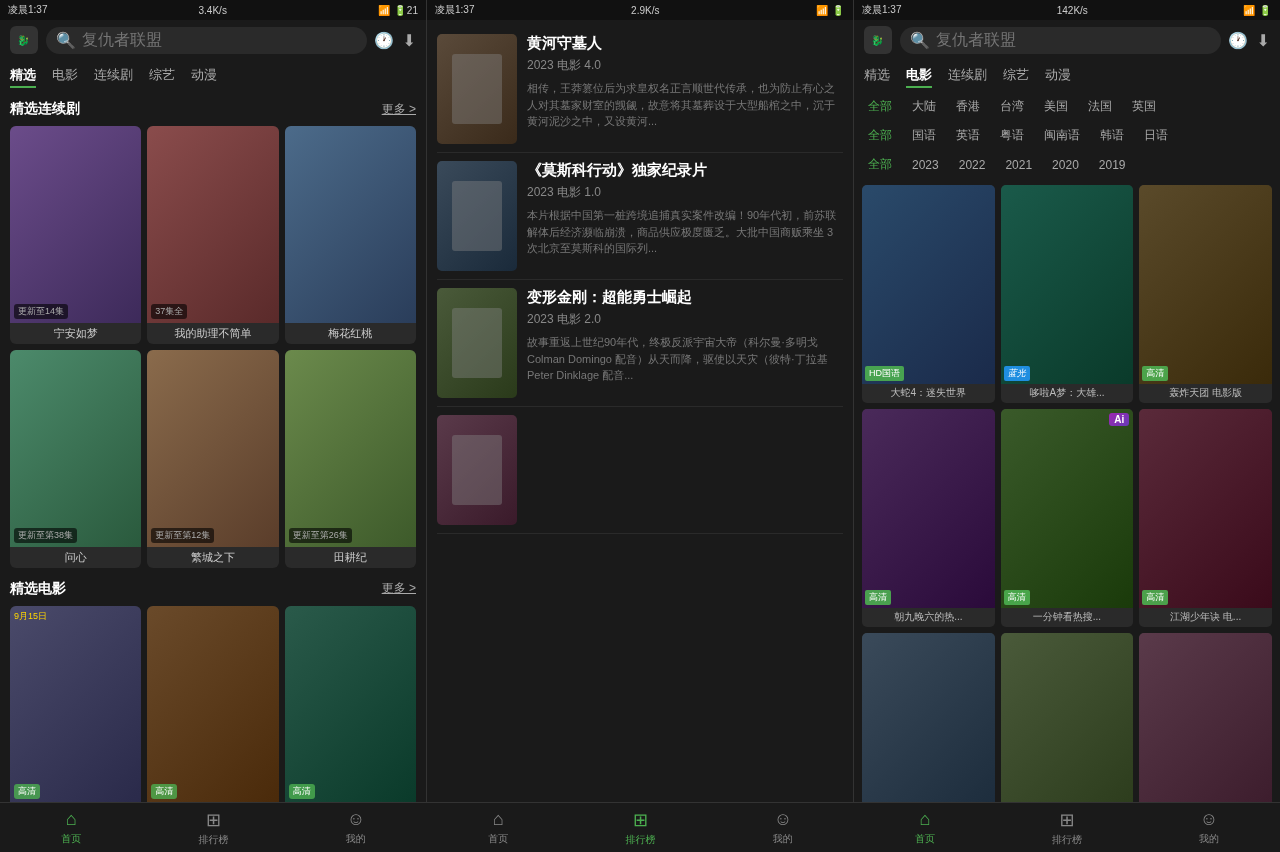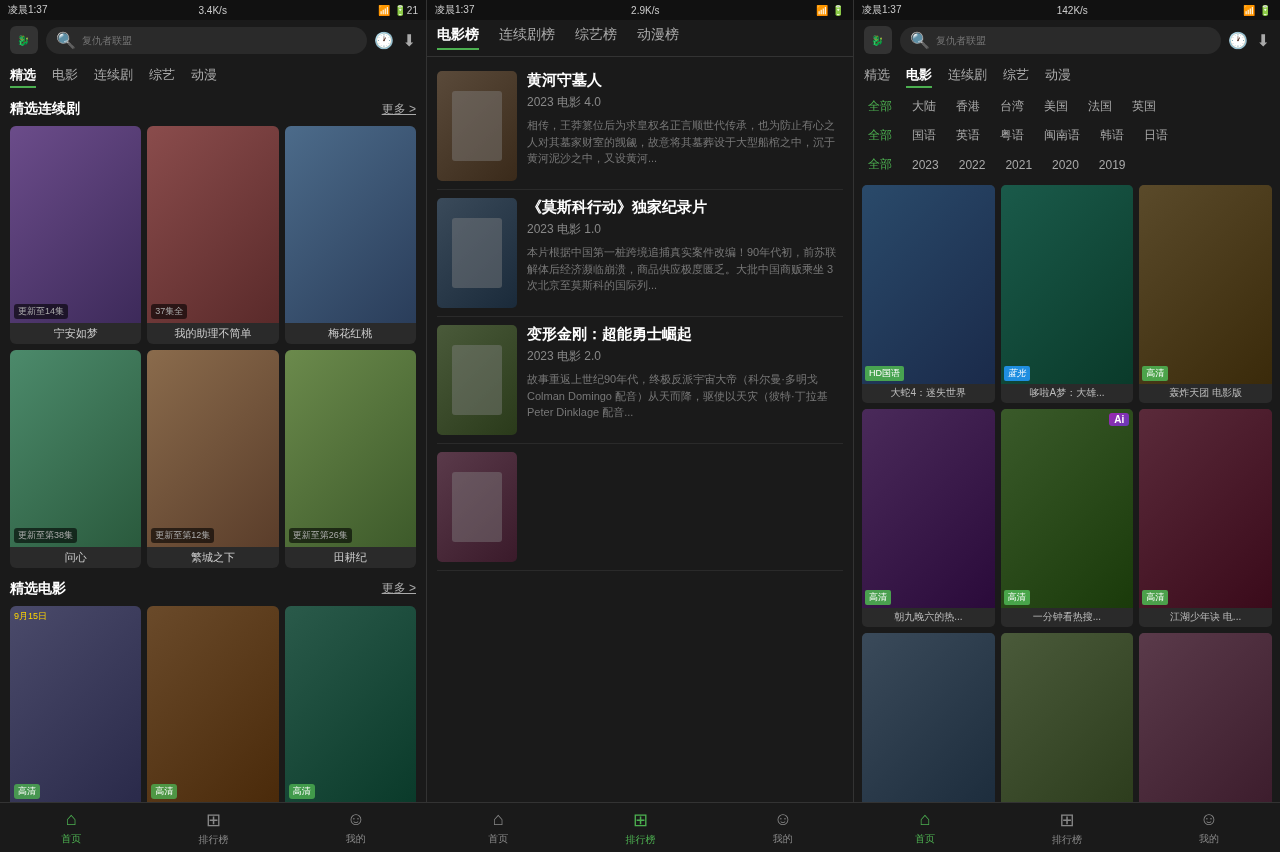--- a/index.html
+++ b/index.html
@@ -61,21 +61,21 @@
       display: flex;
       align-items: center;
       padding: 4px 10px;
       gap: 6px;
     }
     .search-input-wrap input {
       background: transparent;
       border: none;
       outline: none;
       color: #84cc16;
-      font-size: 10px;
+      font-size: 16px;
       flex: 1;
     }
     .icon-btn { color: #aaa; font-size: 16px; cursor: pointer; }
 
     
     .nav-tabs {
       display: flex;
       padding: 4px 10px;
       gap: 16px;
       flex-shrink: 0;
@@ -450,26 +450,20 @@
 
 <div class="panel panel-middle">
   <div class="status-bar">
     <span>凌晨1:37</span>
     <span>2.9K/s</span>
     <div class="icons">
       <span>📶</span>
       <span>🔋</span>
     </div>
   </div>
-  <div class="ranking-tabs">
-    <span class="ranking-tab active">电影榜</span>
-    <span class="ranking-tab">连续剧榜</span>
-    <span class="ranking-tab">综艺榜</span>
-    <span class="ranking-tab">动漫榜</span>
-  </div>
   <div class="content-scroll">
     <div class="movie-list">
       <div class="movie-item">
         <div class="movie-poster poster-1">
           <svg width="60" height="80" viewBox="0 0 60 80" style="opacity:0.4">
             <rect x="5" y="5" width="50" height="70" rx="3" fill="#888"></rect>
           </svg>
         </div>
         <div class="movie-info">
           <div class="movie-name">黄河守墓人</div>

